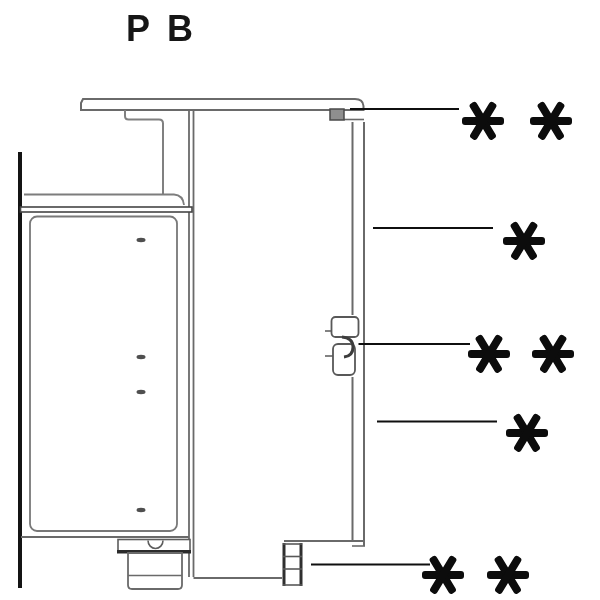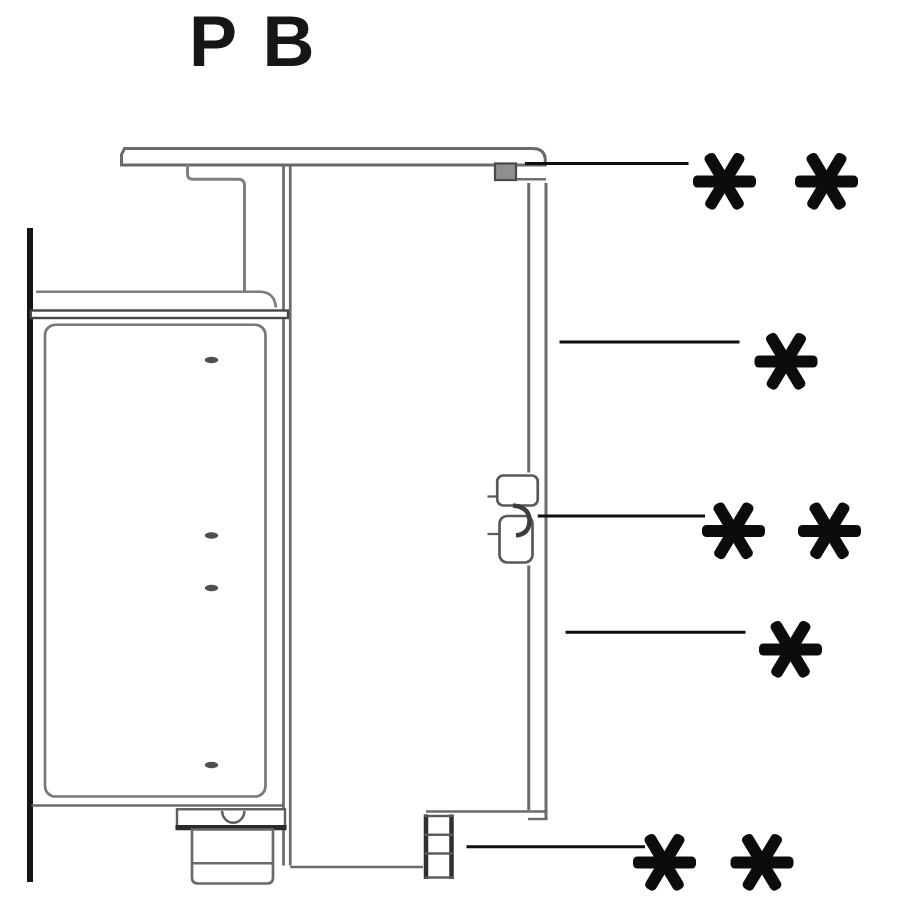--- a/index.html
+++ b/index.html
@@ -3,21 +3,21 @@
 <meta charset="utf-8">
 <style>
   html,body{margin:0;padding:0;background:#ffffff;}
   #stage{
     position:relative;width:600px;height:600px;background:#ffffff;overflow:hidden;
     font-family:"Liberation Sans","DejaVu Sans",sans-serif;
   }
   #drawing{position:absolute;left:0;top:0;}
   .page-title{
     position:absolute;left:126px;top:0px;
-    font-size:48px;font-weight:700;letter-spacing:17px;color:#161616;
+    font-size:36px;font-weight:700;letter-spacing:17px;color:#161616;
     line-height:58px;white-space:nowrap;
   }
   .ann-row{position:absolute;display:flex;align-items:center;}
   .gap26{gap:26px;} .gap22{gap:22px;} .gap23{gap:23px;}
   .ast{position:relative;width:42px;height:42px;display:inline-block;flex:0 0 auto;}
   .ast .b{
     position:absolute;left:0;top:50%;width:100%;height:7.5px;margin-top:-3.75px;
     background:#0c0c0c;border-radius:3px;
   }
   .ast .b1{transform:rotate(59deg);}

